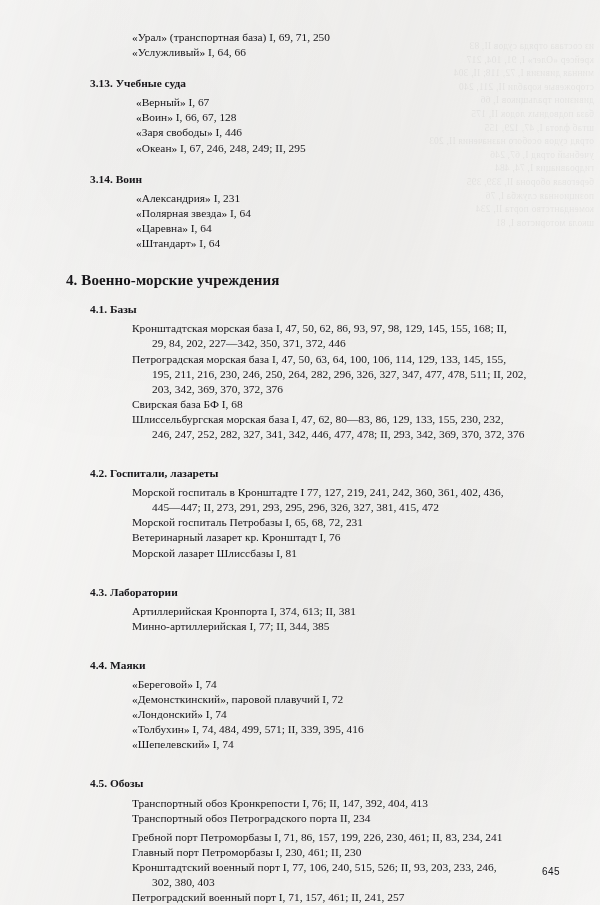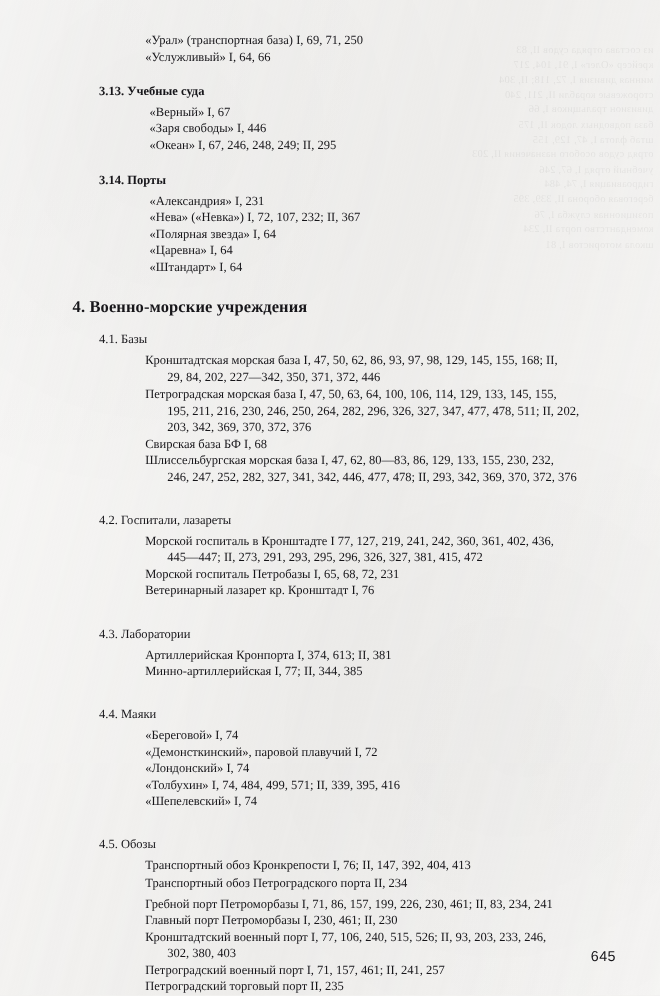--- a/index.html
+++ b/index.html
@@ -77,21 +77,21 @@
   .sec1 {
     font-weight: bold;
     margin: 22px 0 0 0;
     padding-left: 28px;
     font-size: 15px;
     letter-spacing: .1px;
   }
   .sec1 .num { font-weight: bold; }
 
   .sec2 {
-    font-weight: normal;
+    font-weight: bold;
     margin: 14px 0 0 0;
     padding-left: 52px;
     font-size: 11.4px;
   }
   .sec2.tight { margin-top: 24px; }
 
   .sec-body {
     margin: 4px 0 0 0;
     padding-left: 72px;
   }
@@ -109,21 +109,21 @@
     font-weight: bold;
     padding-left: 52px;
     margin: 16px 0 0 0;
   }
   .sec3-head .no { font-weight: bold; }
 
   .folio {
     position: absolute;
     right: 40px;
     bottom: 28px;
-    font-size: 13px;
+    font-size: 10px;
     font-family: "Liberation Sans", sans-serif;
     letter-spacing: .4px;
     color: #161519;
     z-index: 3;
   }
 </style>
 </head>
 <body>
 
 <div class="paper-grain"></div>
@@ -149,31 +149,31 @@
       <div class="entry">«Урал» (транспортная база) I, 69, 71, 250</div>
       <div class="entry">«Услужливый» I, 64, 66</div>
     </div>
 
     <div class="sec3-head">
       <span class="no">3.13.</span>
       <span>Учебные суда</span>
     </div>
     <div class="sec-body ship">
       <span class="line entry">«Верный» I, 67</span>
+      <span class="line entry">«Воин» I, 66, 67, 128</span>
       <span class="line entry">«Заря свободы» I, 446</span>
       <span class="line entry">«Океан» I, 67, 246, 248, 249; II, 295</span>
     </div>
 
     <div class="sec3-head">
       <span class="no">3.14.</span>
-      <span>Порты</span>
+      <span>Воин</span>
     </div>
     <div class="sec-body ship">
       <span class="line entry">«Александрия» I, 231</span>
-      <span class="line entry">«Нева» («Невка») I, 72, 107, 232; II, 367</span>
       <span class="line entry">«Полярная звезда» I, 64</span>
       <span class="line entry">«Царевна» I, 64</span>
       <span class="line entry">«Штандарт» I, 64</span>
     </div>
 
     <div class="sec1">
       <span class="num">4.</span>
       <span>Военно-морские учреждения</span>
     </div>
 
@@ -202,20 +202,23 @@
           <div class="entry">
             <span class="line">Морской госпиталь в Кронштадте I 77, 127, 219, 241, 242, 360, 361, 402, 436,</span>
             <span class="line wrap2">445—447; II, 273, 291, 293, 295, 296, 326, 327, 381, 415, 472</span>
           </div>
           <div class="entry">
             <span class="line">Морской госпиталь Петробазы I, 65, 68, 72, 231</span>
           </div>
           <div class="entry">
             <span class="line">Ветеринарный лазарет кр. Кронштадт I, 76</span>
           </div>
+          <div class="entry">
+            <span class="line">Морской лазарет Шлиссбазы I, 81</span>
+          </div>
         </div>
         <div class="sec2 tight"><span>4.3. </span><span>Лаборатории</span></div>
         <div class="sec-body">
           <div class="entry">
             <span class="line">Артиллерийская Кронпорта I, 374, 613; II, 381</span>
           </div>
           <div class="entry">
             <span class="line">Минно-артиллерийская I, 77; II, 344, 385</span>
           </div>
         </div>

